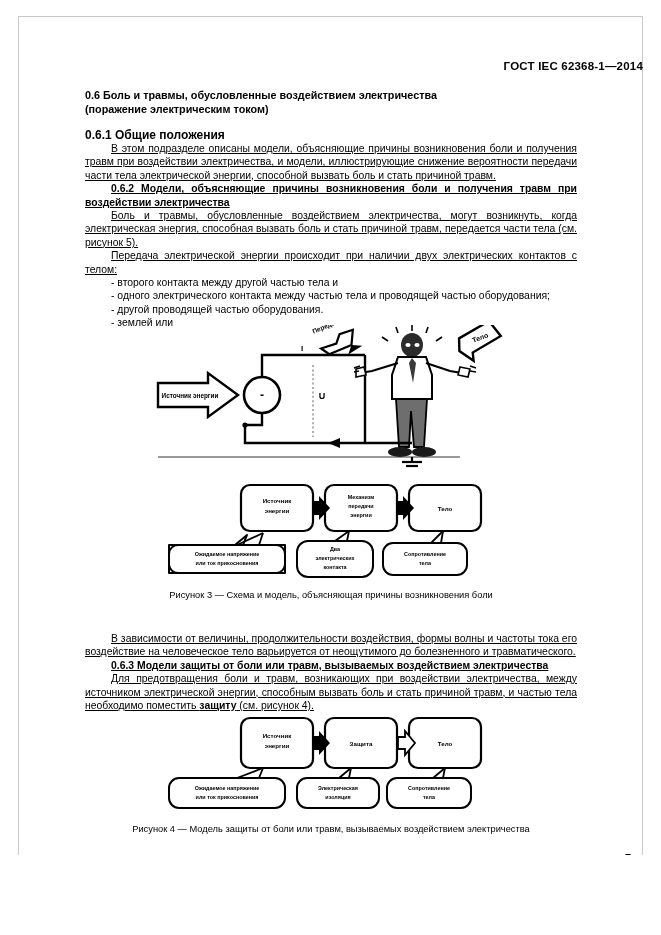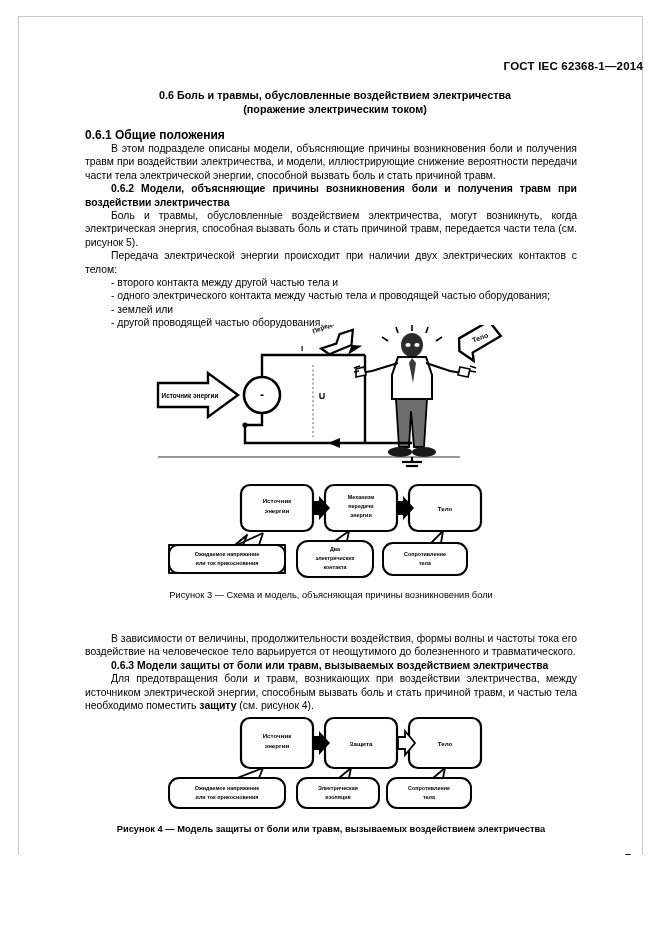--- a/index.html
+++ b/index.html
@@ -42,36 +42,36 @@
   .content {
     position: absolute;
     left: 85px;
     top: 88px;
     width: 492px;
   }
   .h-title {
     font-size: 10.8px;
     font-weight: bold;
     line-height: 14px;
-    margin: 0 0 0 8px;
-    text-align: center;
+    margin: 0 0 0 0;
   }
   .h-sub {
     font-size: 12px;
     font-weight: bold;
     line-height: 14px;
     margin: 12px 0 0 0;
   }
   p.body {
     font-size: 10.4px;
     line-height: 13.4px;
     margin: 0;
     text-align: justify;
     text-indent: 26px;
     hyphens: none;
+    text-decoration: underline;
   }
   .runin {
     font-weight: bold;
   }
   .listline {
     font-size: 10.4px;
     line-height: 13.4px;
     margin: 0;
     padding-left: 26px;
     text-align: left;
@@ -110,21 +110,21 @@
   }
   .caption {
     position: absolute;
     font-size: 9.3px;
     line-height: 12px;
     text-align: center;
     width: 492px;
     left: 85px;
   }
   .cap3 { top: 589px; }
-  .cap4 { top: 823px; font-weight: bold; }
+  .cap4 { top: 823px; }
 
   .after-fig3 {
     position: absolute;
     left: 85px;
     top: 632px;
     width: 492px;
   }
   .page-no {
     position: absolute;
     right: 30px;
@@ -177,22 +177,22 @@
     <p class="body">
       <span class="runin">0.6.2 Модели, объясняющие причины возникновения боли и получения травм при воздействии электричества</span>
     </p>
 
     <p class="body">Боль и травмы, обусловленные воздействием электричества, могут возникнуть, когда электрическая энергия, способная вызвать боль и стать причиной травм, передается части тела (см. рисунок 5).</p>
 
     <p class="body">Передача электрической энергии происходит при наличии двух электрических контактов с телом:</p>
 
     <p class="listline">- второго контакта между другой частью тела и</p>
     <p class="listline">- одного электрического контакта между частью тела и проводящей частью оборудования;</p>
+    <p class="listline">- другой проводящей частью оборудования.</p>
     <p class="listline">- землей или</p>
-    <p class="listline">- другой проводящей частью оборудования.</p>
 
   </div>
 
   <div class="fig-illus">
     <svg width="370" height="145" viewBox="0 0 370 145" xmlns="http://www.w3.org/2000/svg">
 
       <line x1="8" y1="132" x2="310" y2="132" stroke="#9a9a9a" stroke-width="2"></line>
 
       <g>
         <path d="M8,58 L58,58 L58,48 L88,70 L58,92 L58,82 L8,82 Z" fill="#ffffff" stroke="#000000" stroke-width="2.4"></path>

